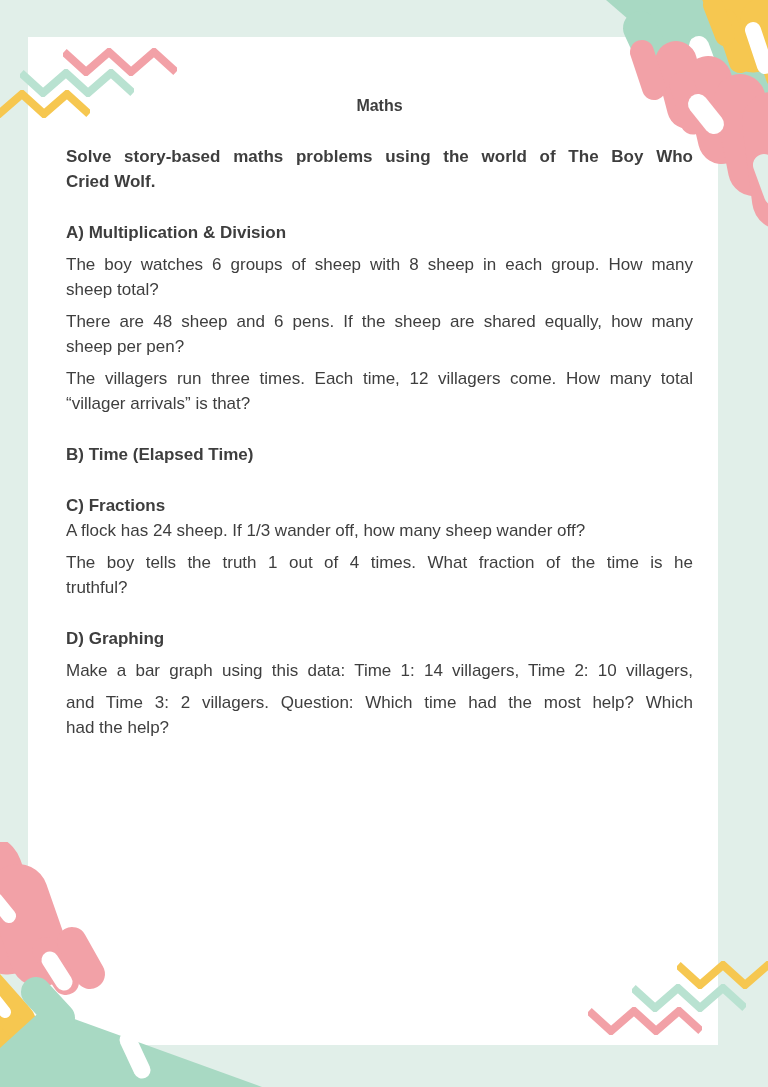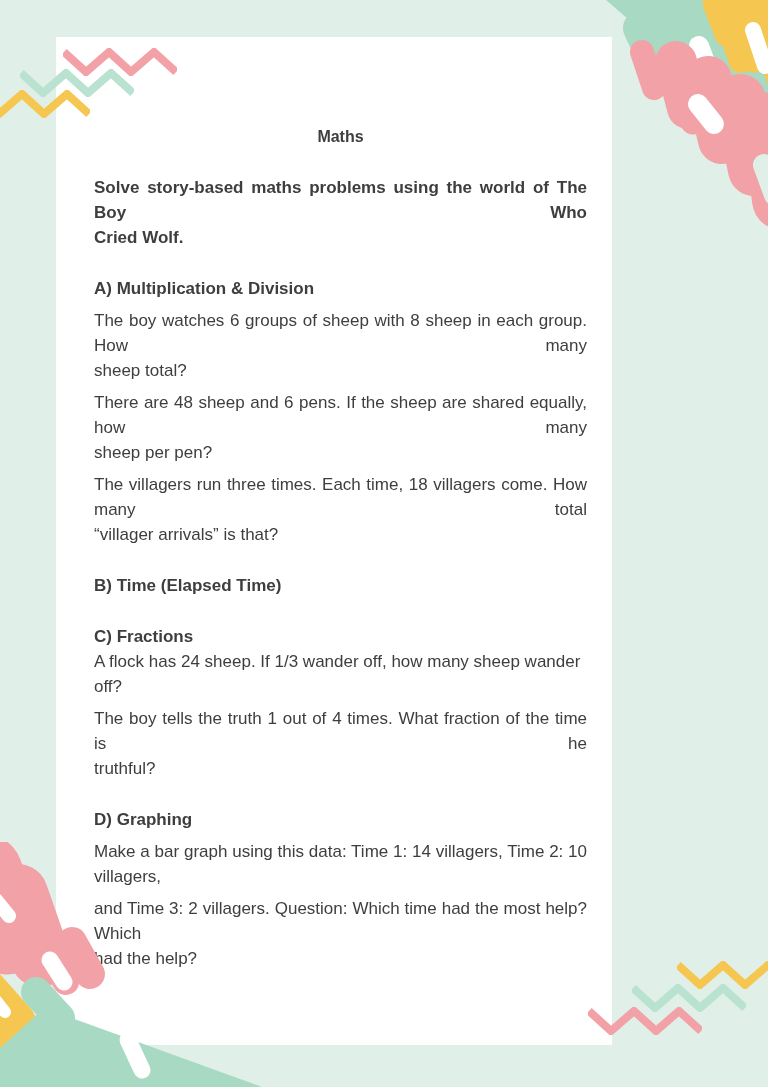--- a/index.html
+++ b/index.html
@@ -3,23 +3,23 @@
 <meta charset="utf-8">
 <style>
   html,body{margin:0;padding:0;background:#e1efe9;}
   .canvas{
     position:relative;width:768px;height:1087px;overflow:hidden;
     background:#e1efe9;
     font-family:"Liberation Sans", sans-serif;
     color:#3e3e3e;
   }
   .page{
-    position:absolute;left:56px;top:37px;width:556px;height:1008px;
+    position:absolute;left:28px;top:37px;width:690px;height:1008px;
     background:#ffffff;z-index:1;box-sizing:border-box;
-    padding:87px 25px 0 38px;
+    padding:56px 25px 0 38px;
   }
   h1.title{
     margin:0 0 26px 0;text-align:center;
     font-size:16px;line-height:25px;font-weight:bold;color:#3e3e3e;
   }
   .line{font-size:17px;line-height:25px;color:#3e3e3e;}
   .jl{text-align:justify;text-align-last:justify;margin-top:7px;}
   .intro .line{font-weight:bold;}
   section{margin-top:26px;}
   .intro{margin:0;}
@@ -46,21 +46,21 @@
           <h2 class="sec-heading">A) Multiplication &amp; Division</h2>
           <div class="question">
             <div class="line jl">The boy watches 6 groups of sheep with 8 sheep in each group. How many</div>
             <div class="line">sheep total?</div>
           </div>
           <div class="question">
             <div class="line jl">There are 48 sheep and 6 pens. If the sheep are shared equally, how many</div>
             <div class="line">sheep per pen?</div>
           </div>
           <div class="question">
-            <div class="line jl">The villagers run three times. Each time, 18 villagers come. How many total</div>
+            <div class="line jl">The villagers run three times. Each time, 12 villagers come. How many total</div>
             <div class="line">“villager arrivals” is that?</div>
           </div>
         </section>
         <section>
           <h2 class="sec-heading">B) Time (Elapsed Time)</h2>
         </section>
         <section>
           <h2 class="sec-heading">C) Fractions</h2>
           <div class="question">
             <div class="line">A flock has 24 sheep. If 1/3 wander off, how many sheep wander off?</div>

